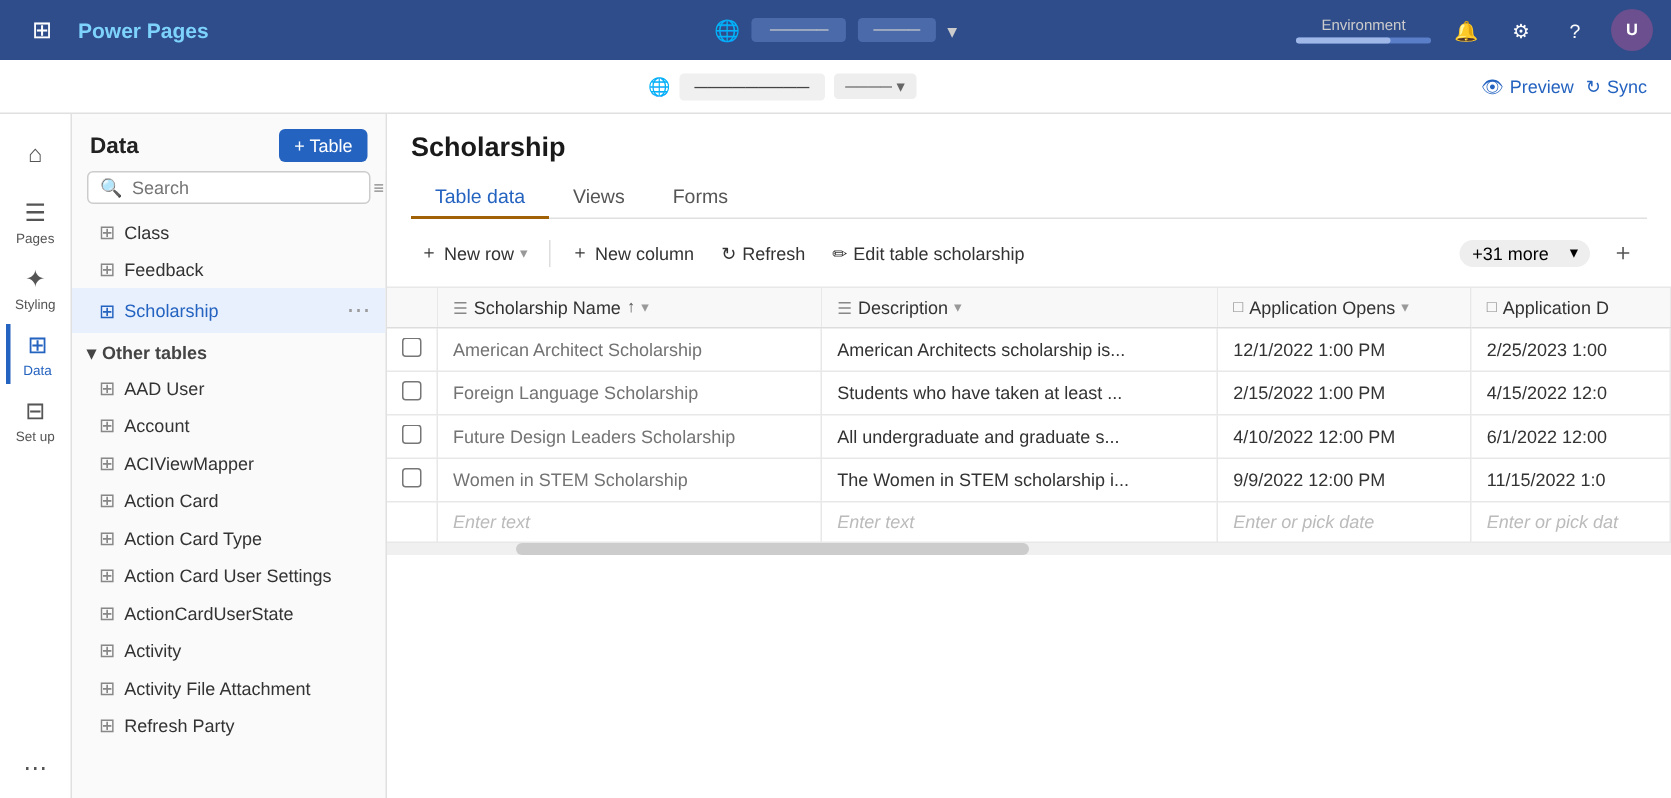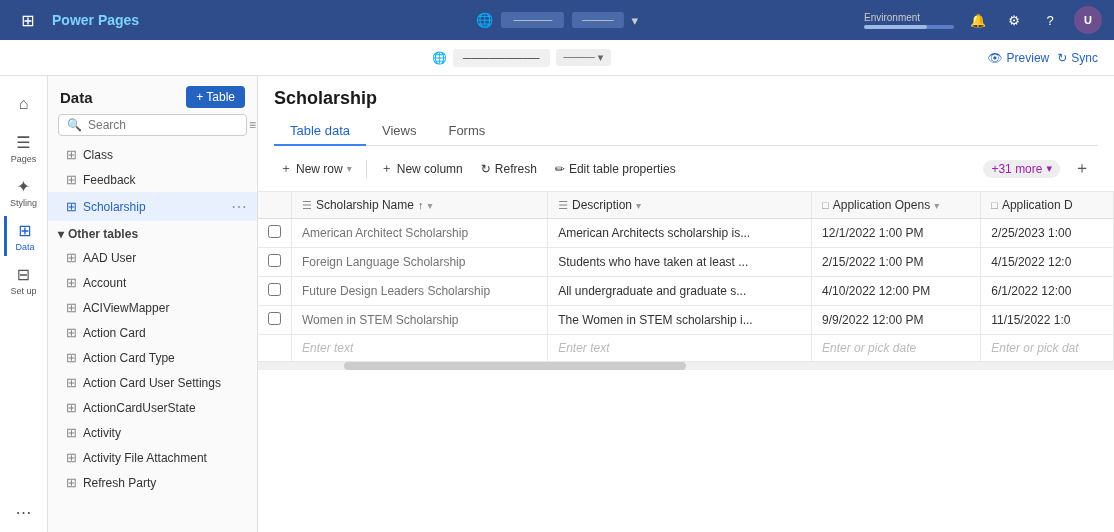--- a/index.html
+++ b/index.html
@@ -90,21 +90,21 @@
     .main-content { flex: 1; background: white; display: flex; flex-direction: column; overflow: hidden; }
 
     .main-header { padding: 12px 16px 0; }
     .main-title { font-size: 18px; font-weight: 600; color: #1a1a1a; margin-bottom: 8px; }
 
     .tabs { display: flex; gap: 0; border-bottom: 1px solid #e0e0e0; }
     .tab {
       padding: 6px 16px; font-size: 13px; cursor: pointer; color: #555;
       border-bottom: 2px solid transparent; margin-bottom: -1px;
     }
-    .tab.active { color: #2563c0; border-bottom: 2px solid #3b82f6; font-weight: 500; }
+    .tab.active { color: #2563c0; border-bottom: 2px solid #a16207; font-weight: 500; }
 
     .toolbar {
       display: flex; align-items: center; gap: 6px; padding: 8px 16px;
       border-bottom: 1px solid #e8e8e8;
     }
     .toolbar-btn {
       display: flex; align-items: center; gap: 4px; font-size: 12px; color: #333;
       background: none; border: none; cursor: pointer; padding: 3px 6px; border-radius: 3px;
     }
     .toolbar-sep { width: 1px; height: 18px; background: #ddd; margin: 0 2px; }
@@ -125,21 +125,21 @@
       padding: 6px 10px; font-size: 12px; color: #333; white-space: nowrap;
     }
     .cell-link { color: #737373; text-decoration: none; cursor: pointer; }
     .cell-placeholder { color: #bbb; font-style: italic; }
     .row-checkbox { width: 30px; padding: 6px 8px; }
     .add-col-btn {
       background: none; border: none; cursor: pointer; font-size: 16px; color: #555;
       padding: 4px 8px;
     }
     .more-btn {
-      display: flex; align-items: center; gap: 4px; font-size: 12px; color: #a21caf;
+      display: flex; align-items: center; gap: 14px; font-size: 12px; color: #000000;
       background: #eee; border-radius: 10px; padding: 2px 8px; cursor: pointer; border: none;
     }
 
     
     .chevron-down::after { content: '▾'; }
   </style>
 </head>
 <body>
 
 <div class="top-nav">
@@ -150,21 +150,21 @@
     <span class="top-nav-logo">Power Pages</span>
   </div>
   <div class="top-nav-center">
     <span style="font-size:14px;color:#ccc;">🌐</span>
     <span style="font-size:11px;color:#ccc;background:#4a6aaa;padding:2px 12px;border-radius:3px;">─────</span>
     <span style="font-size:11px;color:#ccc;background:#4a6aaa;padding:2px 10px;border-radius:3px;">────</span>
     <span style="color:#ccc;cursor:pointer;">▾</span>
   </div>
   <div class="top-nav-right">
     <div class="top-nav-env">
-      <span style="font-size:10px;color:#ccc;">Environment</span>
+      <span style="font-size:10px;color:#ccc;text-align:center;">Environment</span>
       <div class="env-bar">
           <div class="env-bar-fill"></div>
         </div>
     </div>
     <div class="icon-btn">🔔</div>
     <div class="icon-btn">⚙</div>
     <div class="icon-btn">?</div>
     <div class="avatar">U</div>
   </div>
 </div>
@@ -312,21 +312,21 @@
       <button class="toolbar-btn">
         <span>＋</span>
         <span>New column</span>
       </button>
       <button class="toolbar-btn">
         <span>↻</span>
         <span>Refresh</span>
       </button>
       <button class="toolbar-btn">
         <span>✏</span>
-        <span>Edit table properties</span>
+        <span>Edit table scholarship</span>
       </button>
       <div style="flex:1;"></div>
       <button class="more-btn">
         <span>+31 more</span>
         <span style="font-size:11px;">▾</span>
       </button>
       <button class="add-col-btn">＋</button>
     </div>
 
     <div class="table-wrap">

